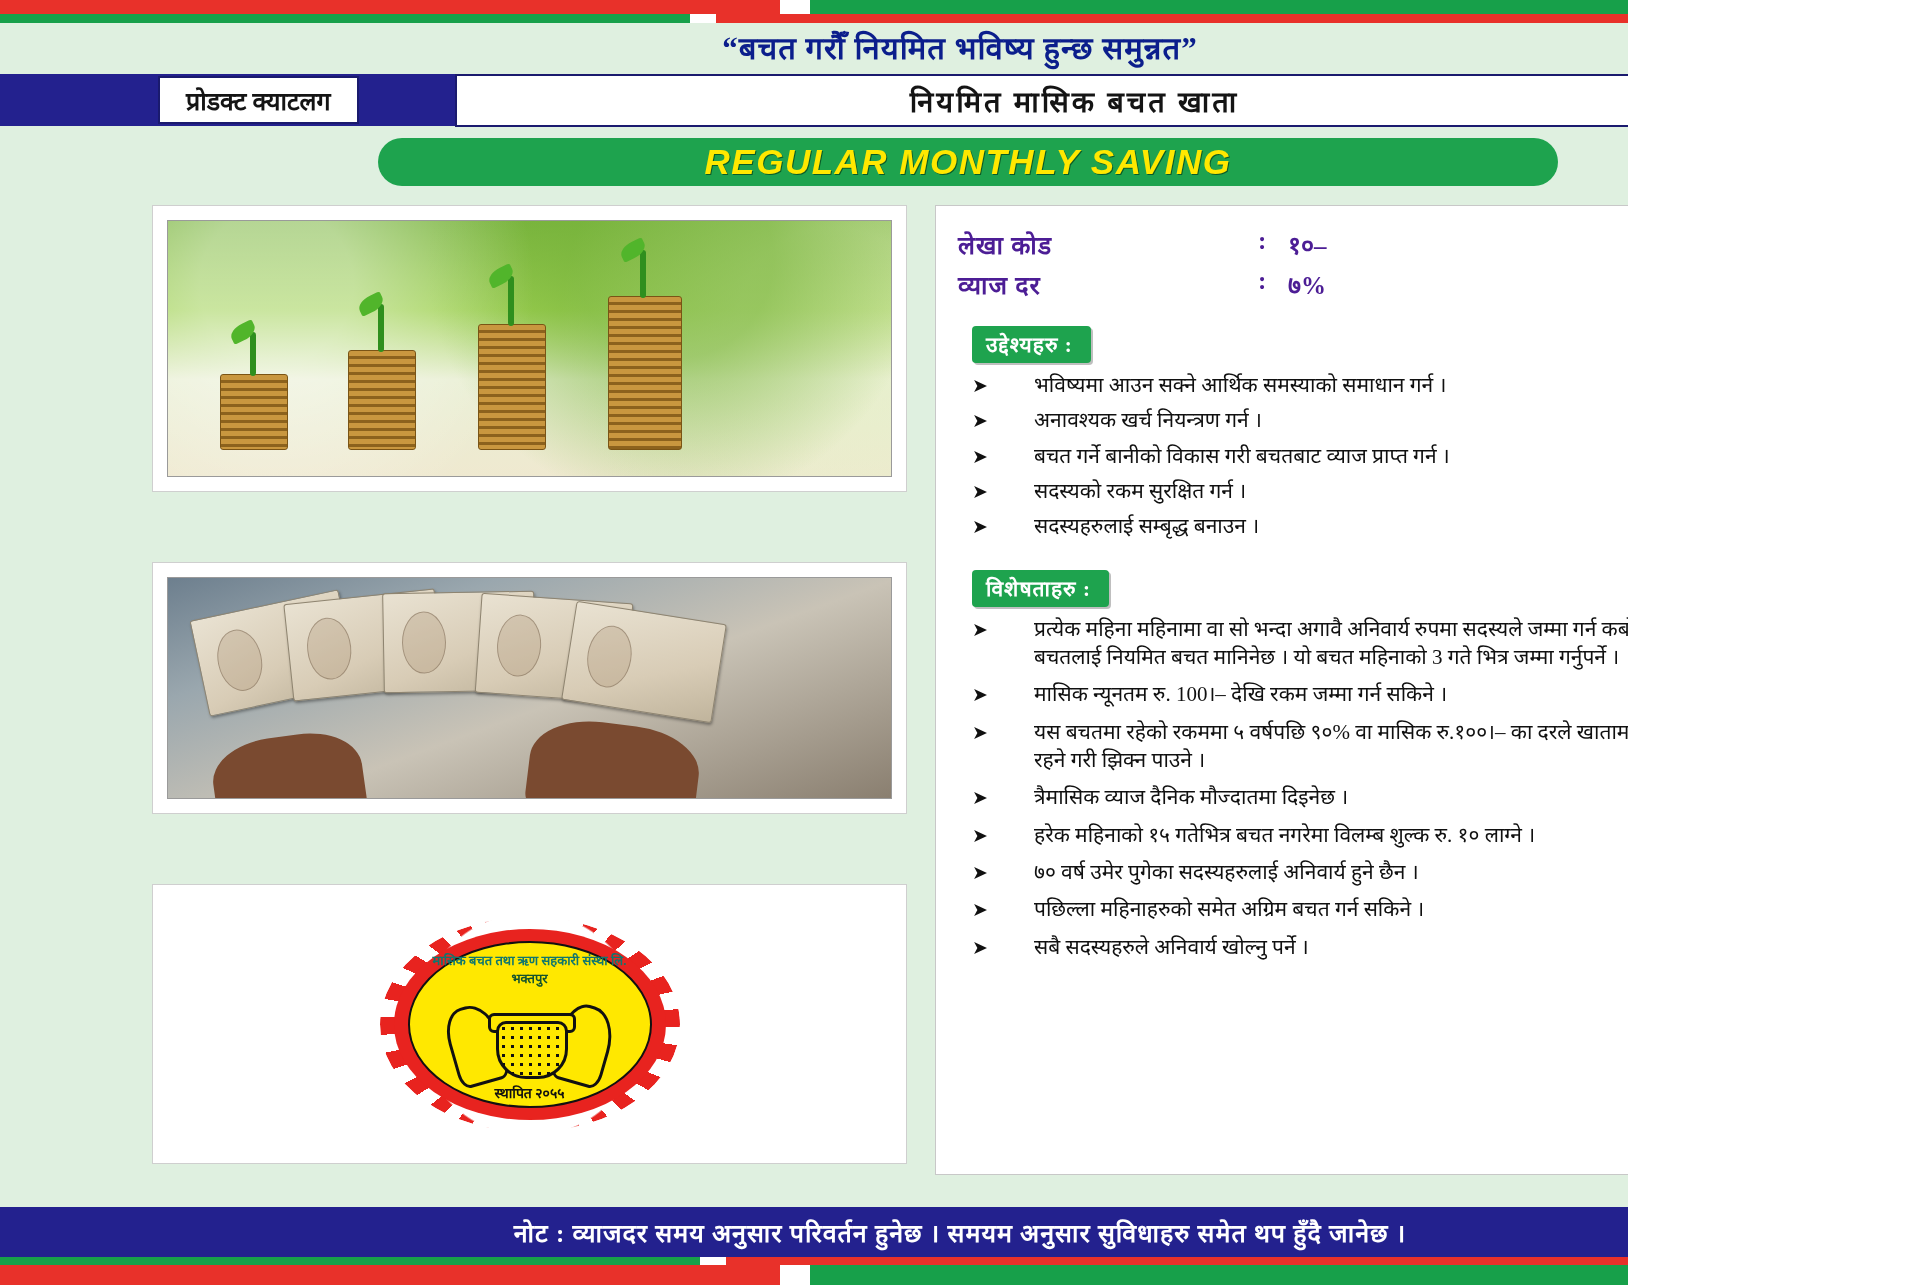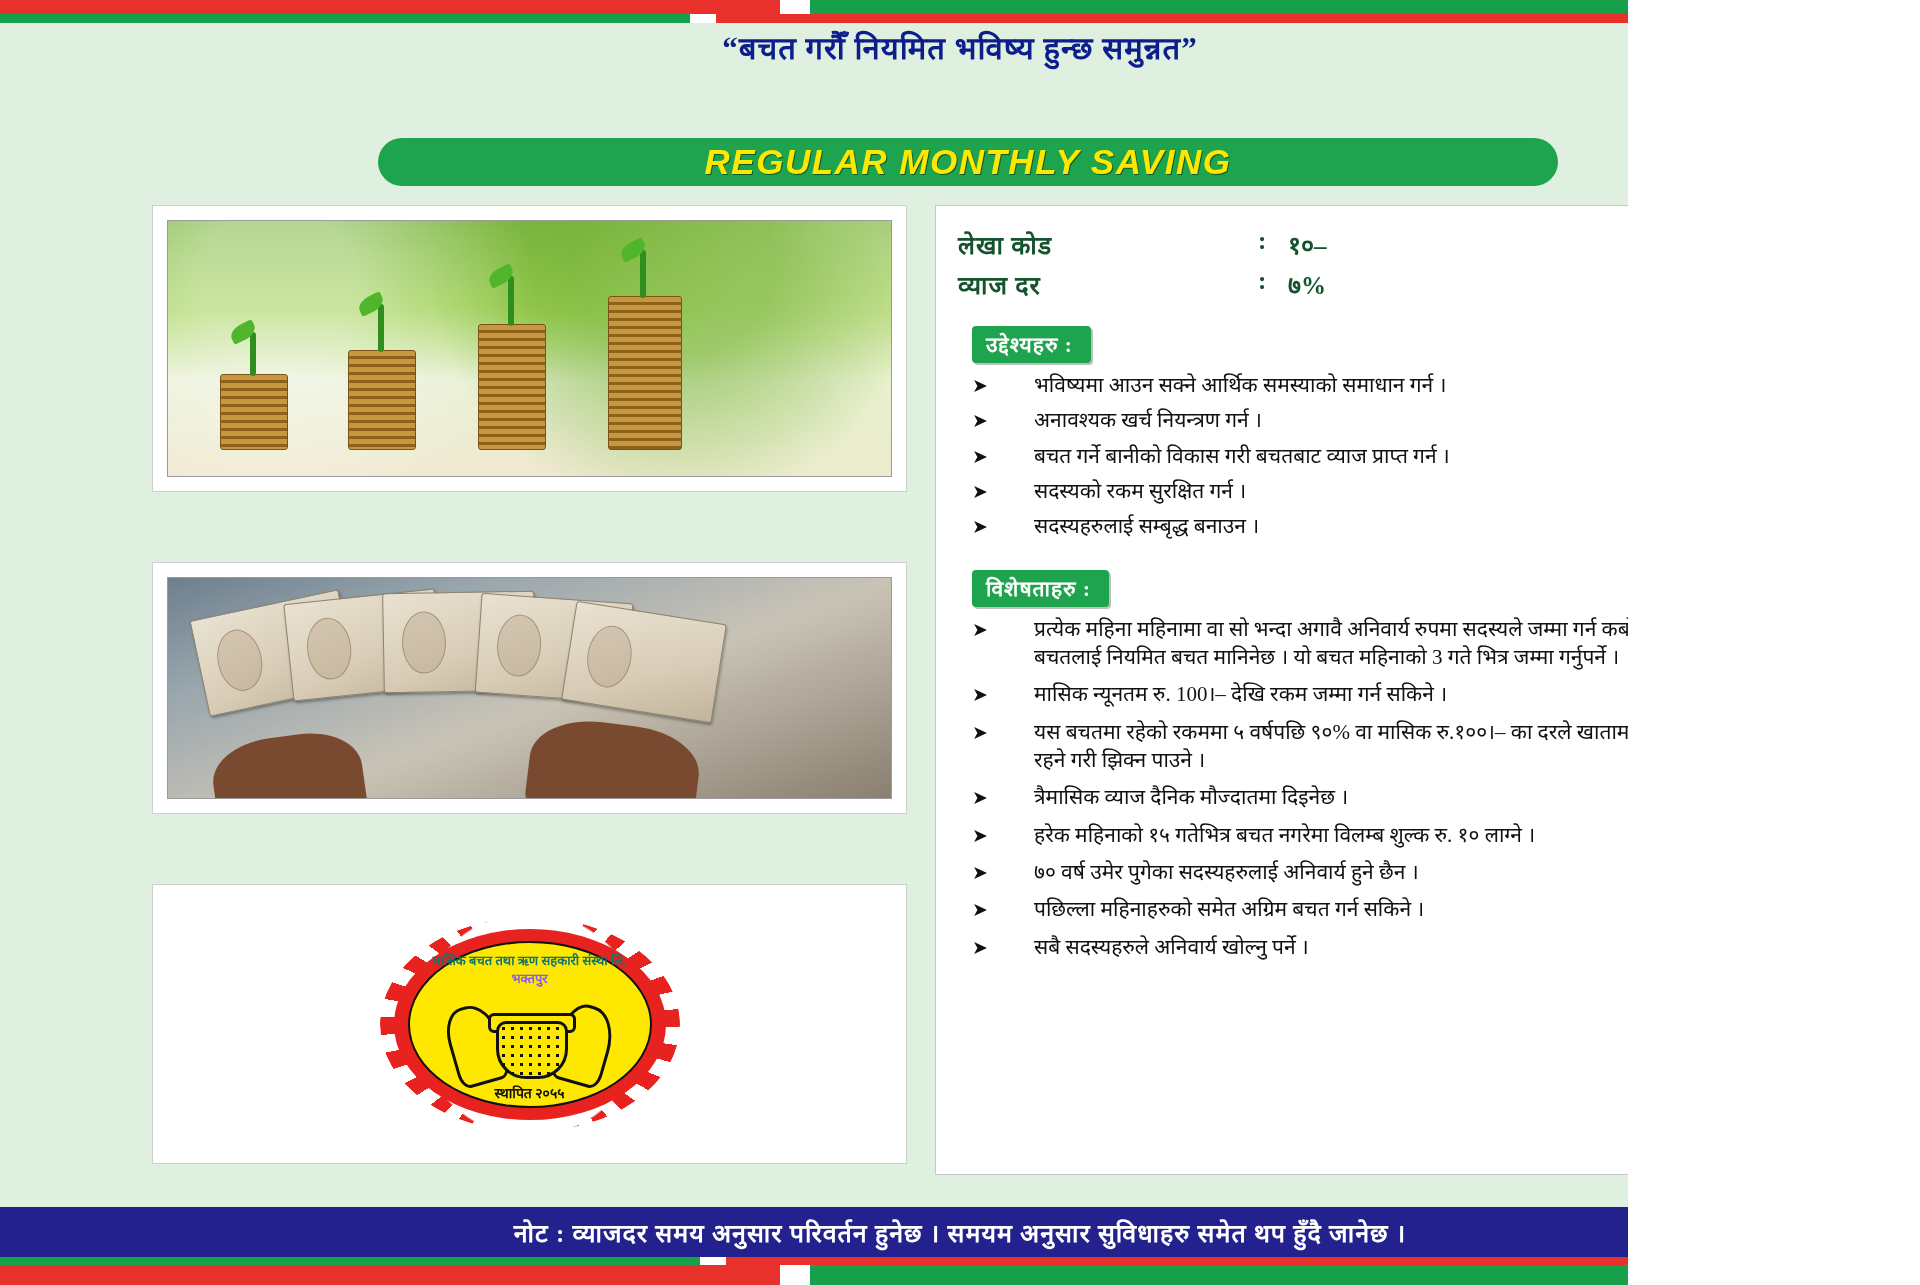--- a/index.html
+++ b/index.html
@@ -227,21 +227,21 @@
     font-size: 13px;
     color: #0f766e;
     font-weight: bold;
   }
   .logo .logo-mid-text {
     position: absolute;
     top: 52px; left: 0; width: 100%;
     text-align: center;
     font-family: "Liberation Serif", serif;
     font-size: 13px;
-    color: #8b5cf6;
+    color: #14532d;
     font-weight: bold;
   }
   .logo .logo-bottom-text {
     position: absolute;
     bottom: 30px; left: 0; width: 100%;
     text-align: center;
     font-family: "Liberation Serif", serif;
     font-size: 14px;
     color: #111;
     font-weight: bold;
@@ -291,21 +291,21 @@
     box-sizing: border-box;
     padding: 18px 20px 22px 22px;
     height: 970px;
   }
   .kv-table {
     width: 100%;
     border-collapse: collapse;
     font-family: "Liberation Serif", serif;
     font-weight: bold;
     font-size: 25px;
-    color: #14532d;
+    color: #4c1d95;
   }
   .kv-table td { padding: 3px 0; vertical-align: top; }
   .kv-table td.k { width: 300px; letter-spacing: 1px;}
   .kv-table td.c { width: 30px; }
   .section-tag {
     display: inline-block;
     background: #1ea34e;
     color: #ffffff;
     font-family: "Liberation Serif", serif;
     font-weight: bold;
@@ -368,20 +368,24 @@
     <div class="seg-green" style="width:1110px"></div>
   </div>
   <div class="bar top2">
     <div class="seg-green" style="width:690px"></div>
     <div class="seg-white" style="width:26px"></div>
     <div class="seg-red" style="width:1204px"></div>
   </div>
 
   <div class="slogan">“बचत गरौँ नियमित भविष्य हुन्छ समुन्नत”</div>
 
+  <div class="title-band">
+    <div class="catalog-box">प्रोडक्ट क्याटलग</div>
+    <div class="product-box">नियमित मासिक बचत खाता</div>
+  </div>
 
   <div class="ribbon">REGULAR MONTHLY SAVING</div>
 
   <div class="left-col">
 
     <div class="photo-card">
       <div class="inner">
         <div class="img-coins">
           <div class="blur"></div>
           <div class="stack" style="left:52px;  width:66px; height:74px;"></div>

